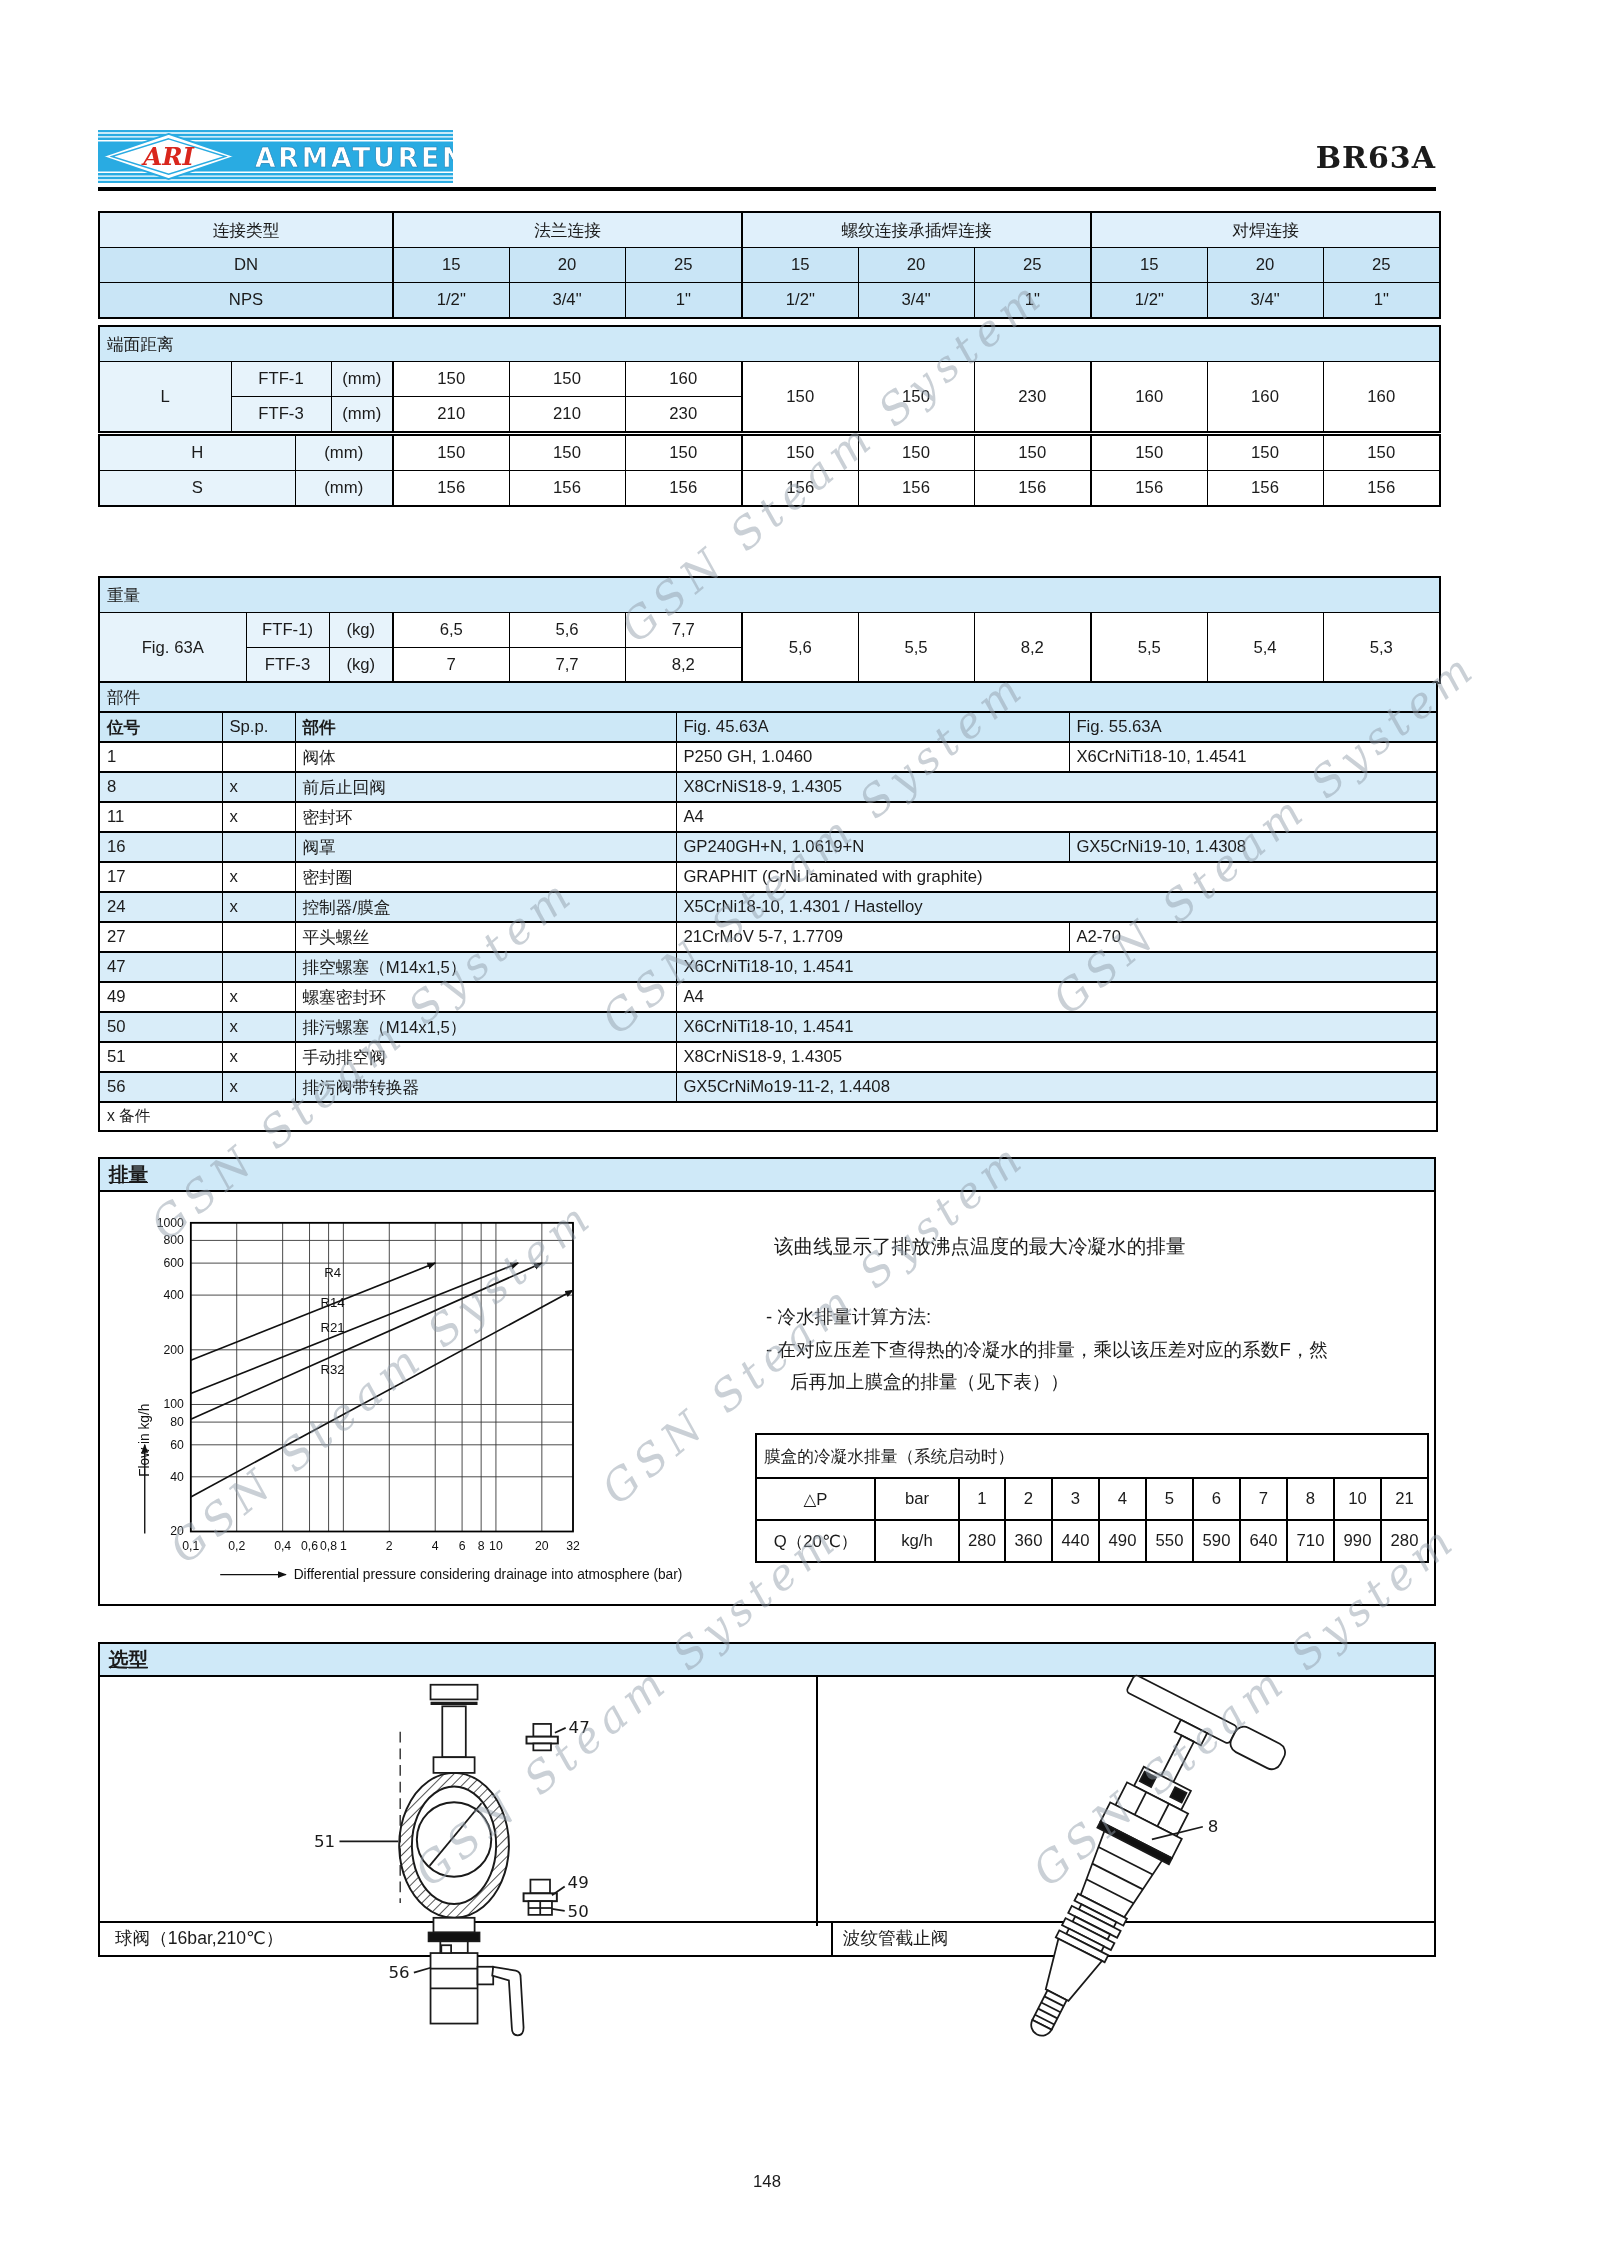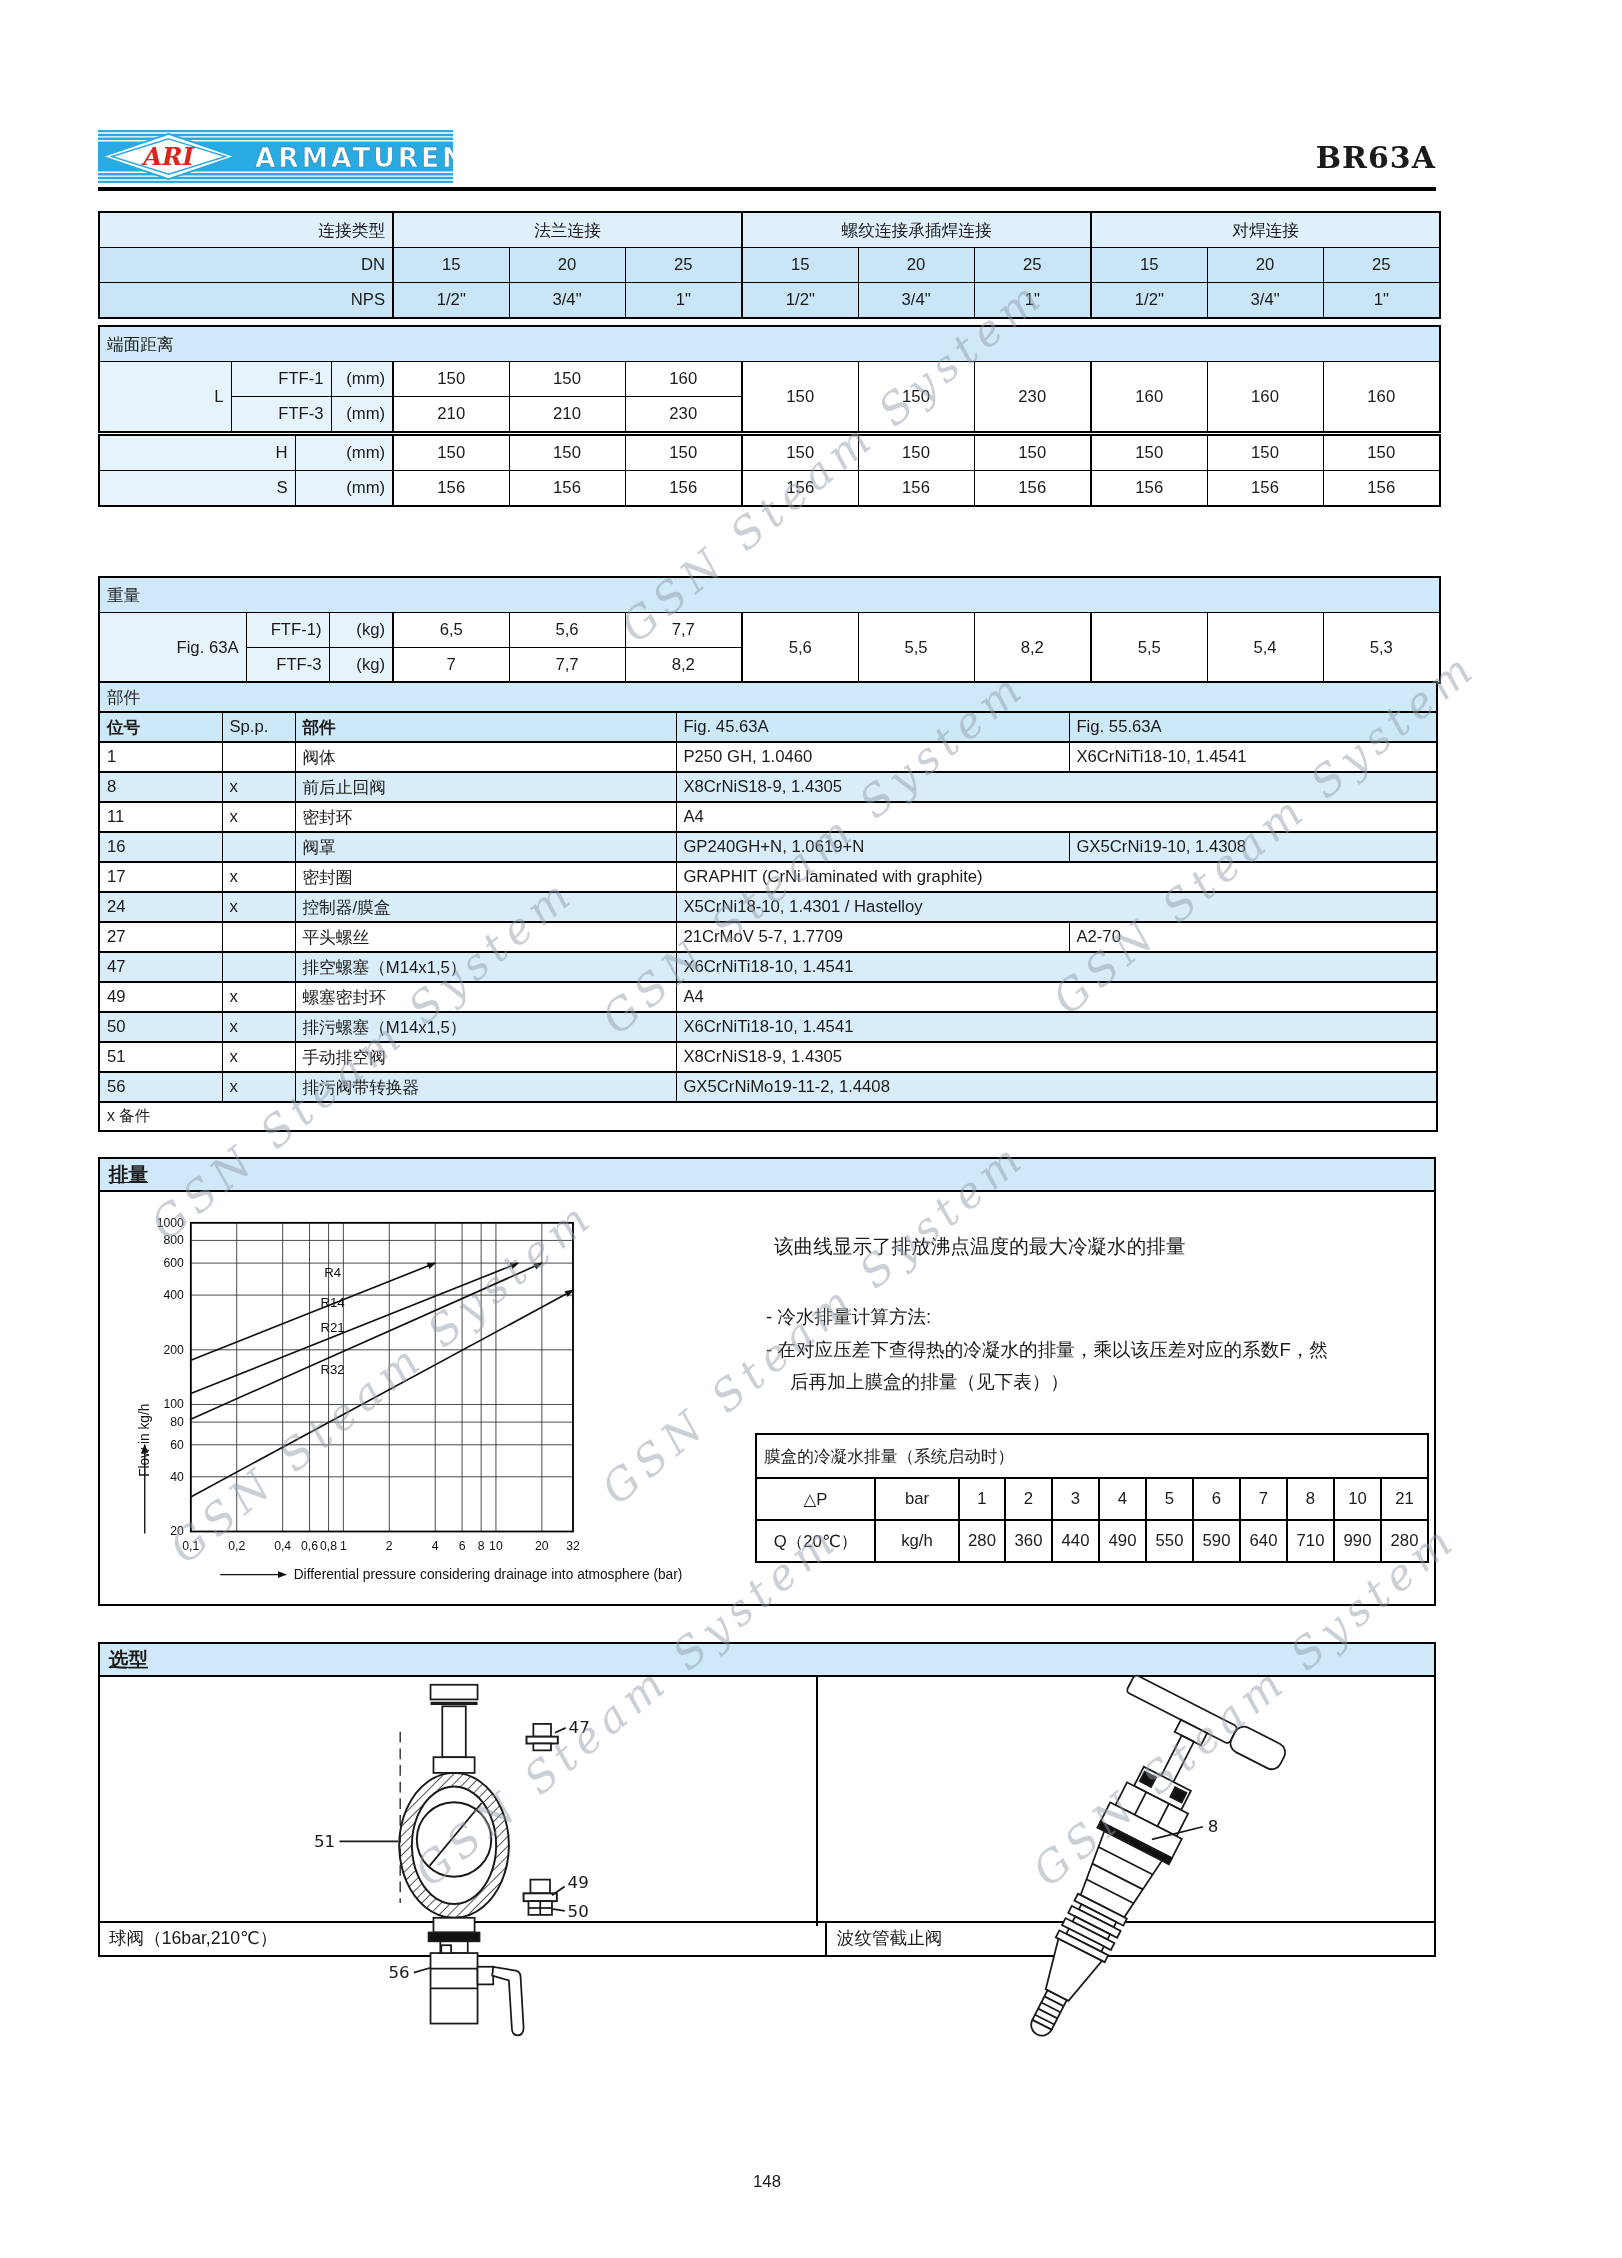--- a/index.html
+++ b/index.html
@@ -13,21 +13,21 @@
   
   .logo{position:absolute;left:98px;top:130px;}
   .doc-num{position:absolute;left:1078px;top:140px;width:358px;text-align:right;
            font-family:"DejaVu Serif","Liberation Serif",serif;font-weight:bold;font-size:30px;letter-spacing:1px;}
   .rule{position:absolute;left:98px;top:187px;width:1338px;height:3.9px;background:#000;}
   
   table.tbl{position:absolute;border-collapse:collapse;table-layout:fixed;background:#fff;z-index:2;}
   table.tbl td,table.tbl th{border:1.6px solid #000;font-weight:normal;font-size:16.7px;
         padding:0 6.9px;height:34px;overflow:hidden;white-space:nowrap;}
   .c{text-align:center;padding:0 2px;}
-  .lbl{background:#e7f3fb;text-align:right;}
+  .lbl{background:#e7f3fb;text-align:center;}
   .unit{font-size:13.7px;}
   .bL{border-left:2.5px solid #000 !important;margin-top:20px;}
   .band{background:#cfe9f8;font-weight:bold;font-size:18.6px;height:29px;text-align:left;}
   table.tbl{border:2.5px solid #000;}
   
   #t1{left:98px;top:211px;width:1338px;}
   #t1 .hdr1{background:#e0f0fb;}
   #t1 .blue{background:#c9e5f6;}
   
   #t2{left:98px;top:325px;width:1338px;}
@@ -46,21 +46,21 @@
   #t6 .cap-title{height:42px;text-align:left;}
   
   .box{position:absolute;left:98px;width:1338px;border:2.5px solid #000;background:#fff;z-index:1;box-sizing:border-box;}
   .box .bandbar{height:31px;line-height:31px;background:#cfe9f8;border-bottom:2.5px solid #000;
         padding-left:8.8px;font-weight:bold;font-size:19.6px;}
   .box .bandbar span{text-decoration:underline;}
   #discharge-box{top:1157px;height:449px;}
   #selection-box{top:1642px;height:315px;}
   .sel-divider{position:absolute;left:716px;top:31px;bottom:29px;width:2px;background:#000;}
   .caption-row{position:absolute;left:0;right:0;bottom:0;height:32px;border-top:2px solid #000;display:flex;}
-  .caption-row .capL{width:716px;border-right:2px solid #000;line-height:30px;padding-left:9px;font-size:17.6px;}
+  .caption-row .capL{width:716px;border-right:2px solid #000;line-height:30px;padding-left:15px;font-size:17.6px;}
   .caption-row .capR{flex:1;line-height:30px;padding-left:9.8px;font-size:17.6px;}
   
   #chart{position:absolute;left:127px;top:1213px;z-index:3;pointer-events:none;}
   .desc{position:absolute;z-index:3;font-size:19.6px;white-space:nowrap;}
   #d0{left:774px;top:1233px;}
   #d1{left:766px;top:1304px;font-size:18.6px;}
   #d2{left:766px;top:1337px;font-size:18.6px;}
   #d3{left:790px;top:1369px;font-size:18.6px;}
   
   #ballvalve{position:absolute;left:98px;top:1673px;z-index:2;}

